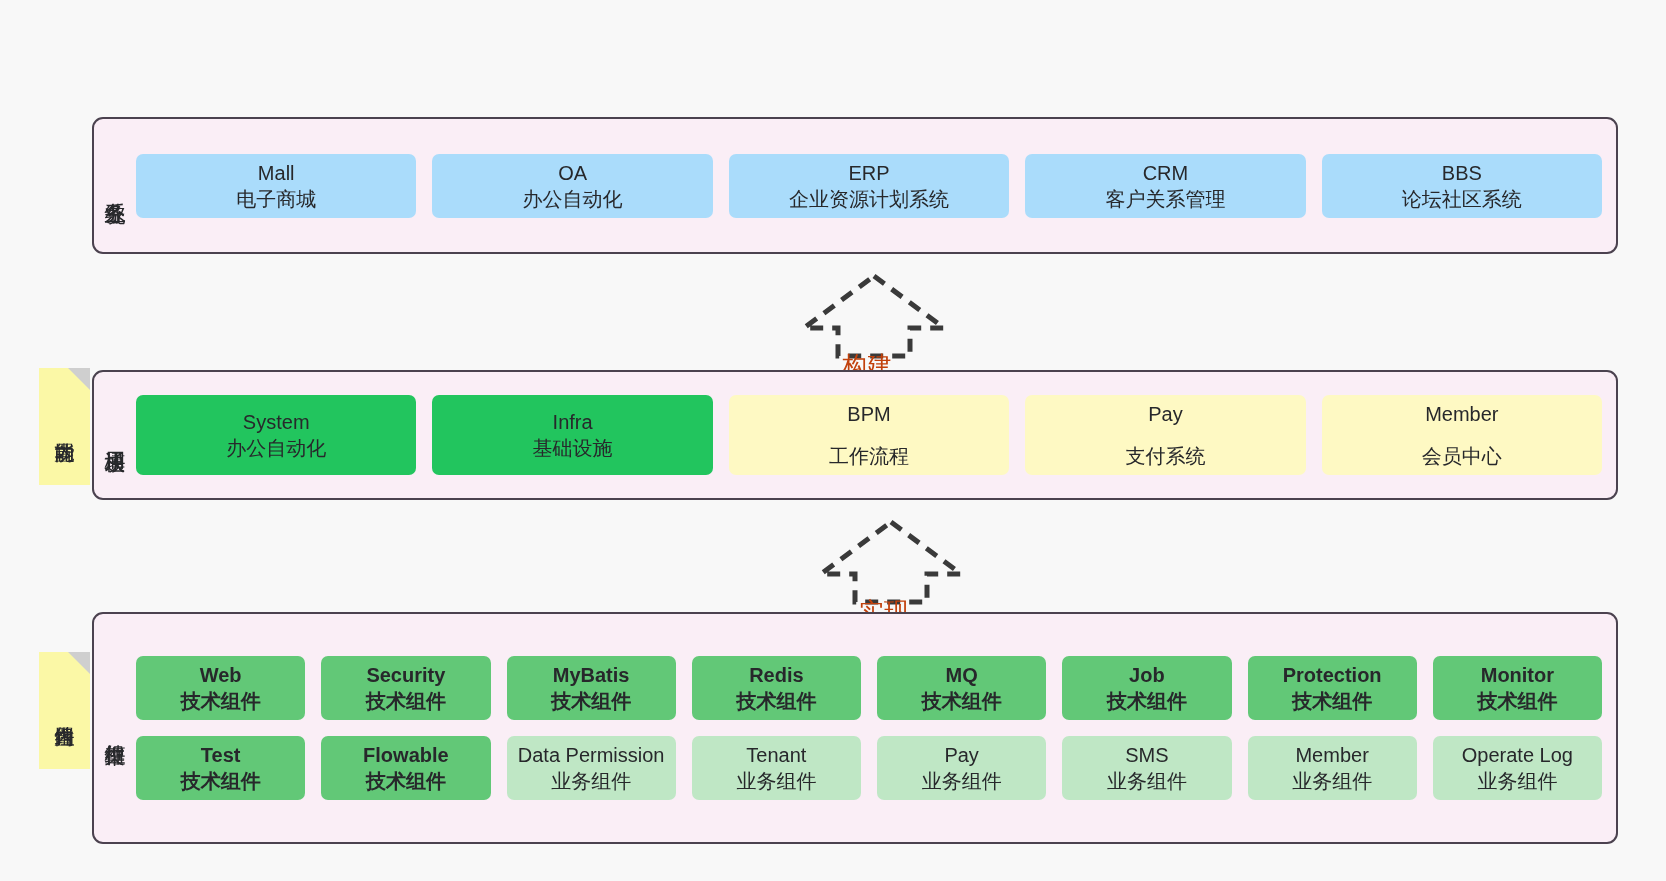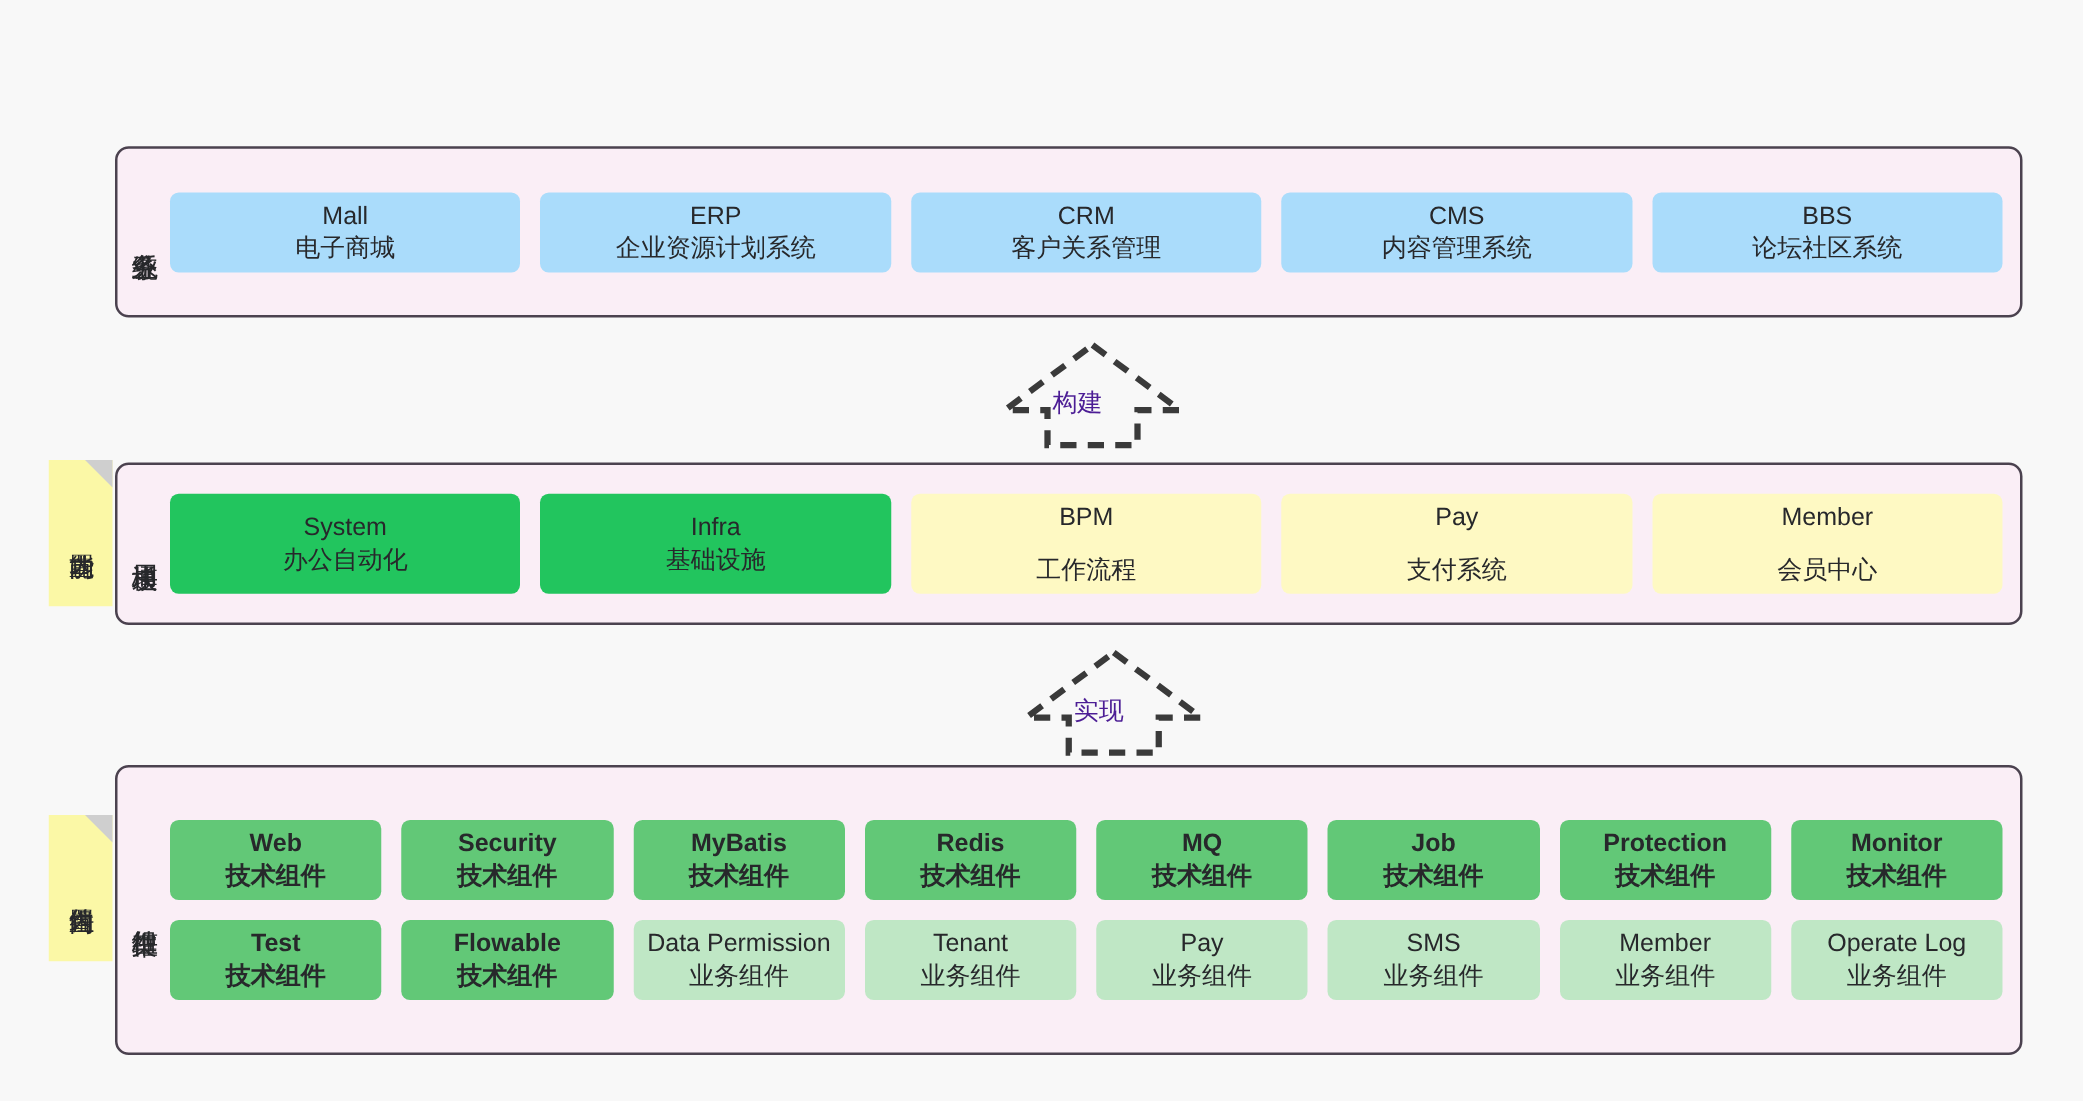--- a/index.html
+++ b/index.html
@@ -100,52 +100,53 @@
     border-top:22px solid #cfcfcf;
     border-left:22px solid transparent;
     writing-mode:horizontal-tb;
   }
 
   
   .arrow-wrap{position:absolute;}
   .arrow-wrap svg{display:block;overflow:visible;}
   .arrow-label{
     position:absolute;
-    font-size:20px;
+    font-size:25px;
     line-height:1;
-    color:#4c1d95;
+    color:#c2410c;
     background:transparent;
     white-space:nowrap;
     user-select:none;
+    margin-top:40px;
   }
 </style>
 </head>
 <body>
 
 <div class="canvas">
 
   <div class="layer" id="layer-business" style="left:92px;top:117px;width:1526px;height:137px;">
     <div class="layer-title">业务系统</div>
     <div class="layer-body">
       <div class="row">
         <div class="card blue">
           <span class="en">Mall</span>
           <span class="cn">电子商城</span>
         </div>
         <div class="card blue">
+          <span class="en">OA</span>
+          <span class="cn">办公自动化</span>
+        </div>
+        <div class="card blue">
           <span class="en">ERP</span>
           <span class="cn">企业资源计划系统</span>
         </div>
         <div class="card blue">
           <span class="en">CRM</span>
           <span class="cn">客户关系管理</span>
-        </div>
-        <div class="card blue">
-          <span class="en">CMS</span>
-          <span class="cn">内容管理系统</span>
         </div>
         <div class="card blue">
           <span class="en">BBS</span>
           <span class="cn">论坛社区系统</span>
         </div>
       </div>
     </div>
   </div>
 
   <div class="arrow-wrap" style="left:800px;top:272px;width:148px;height:88px;">

